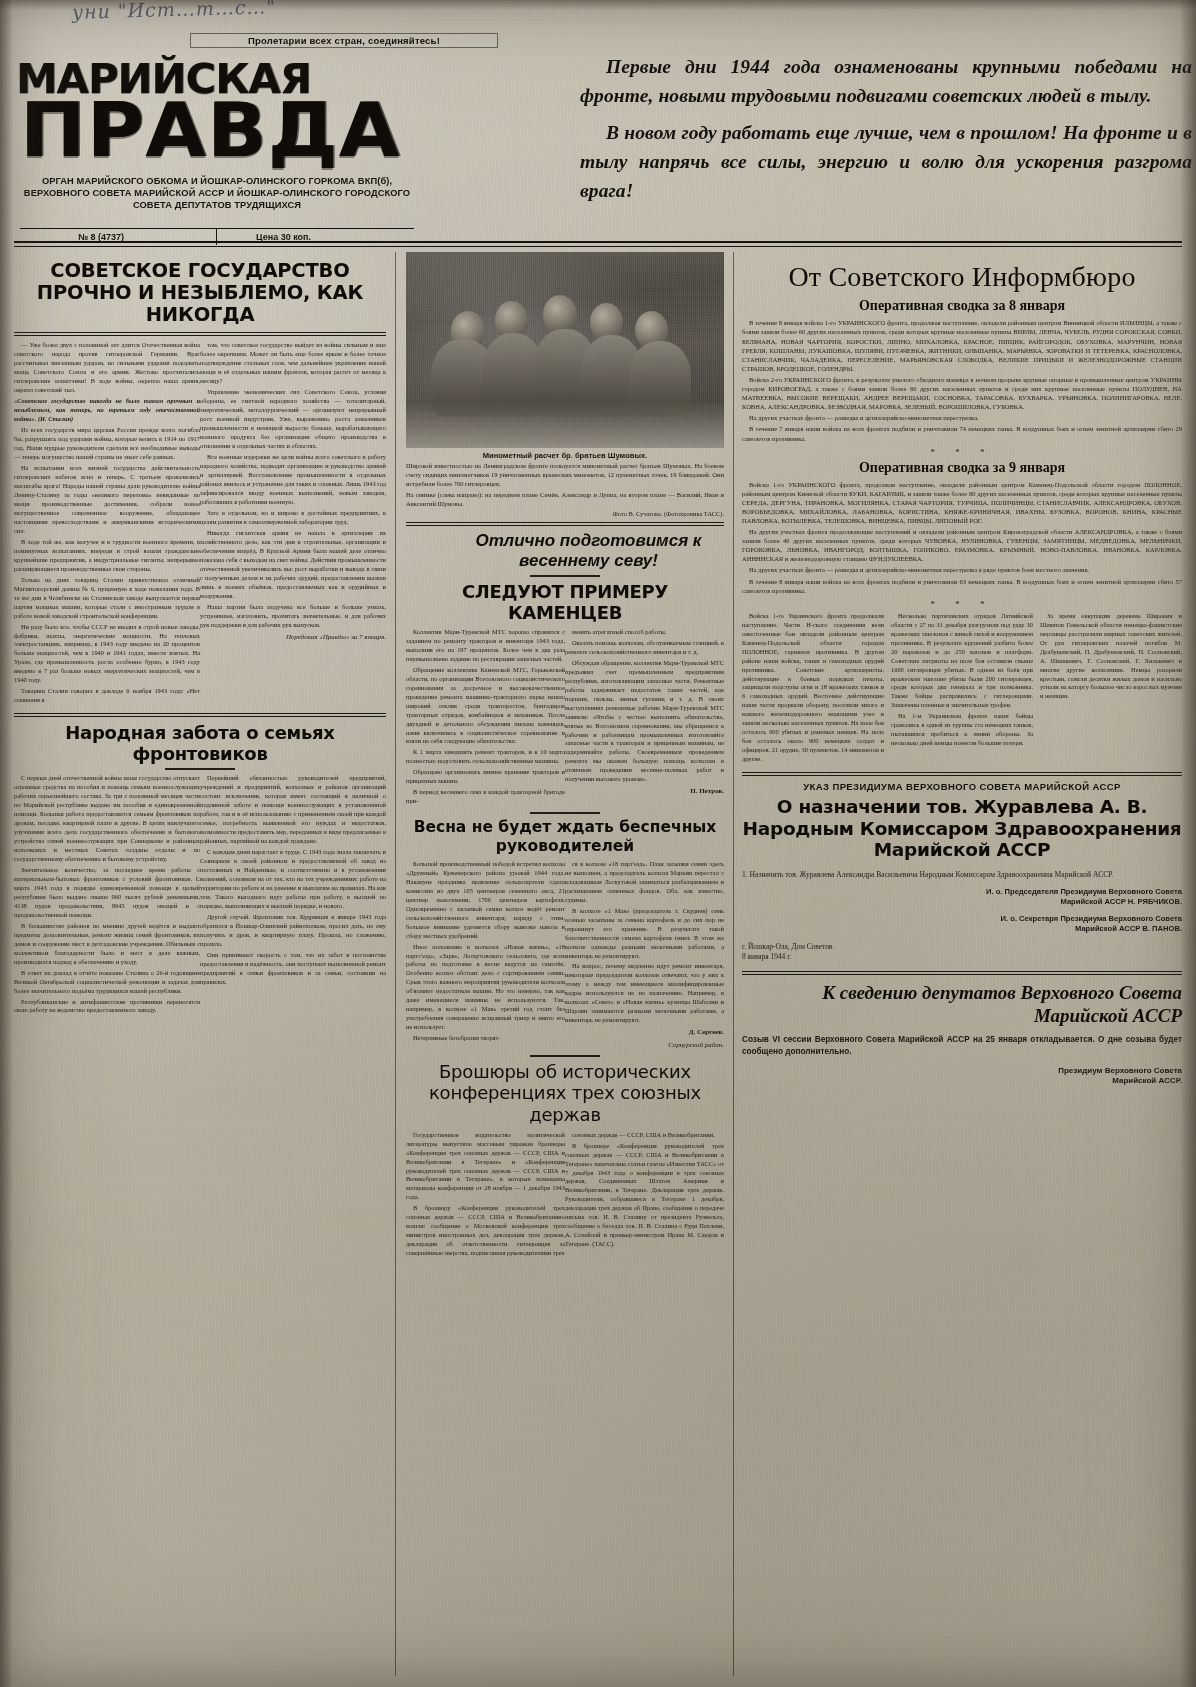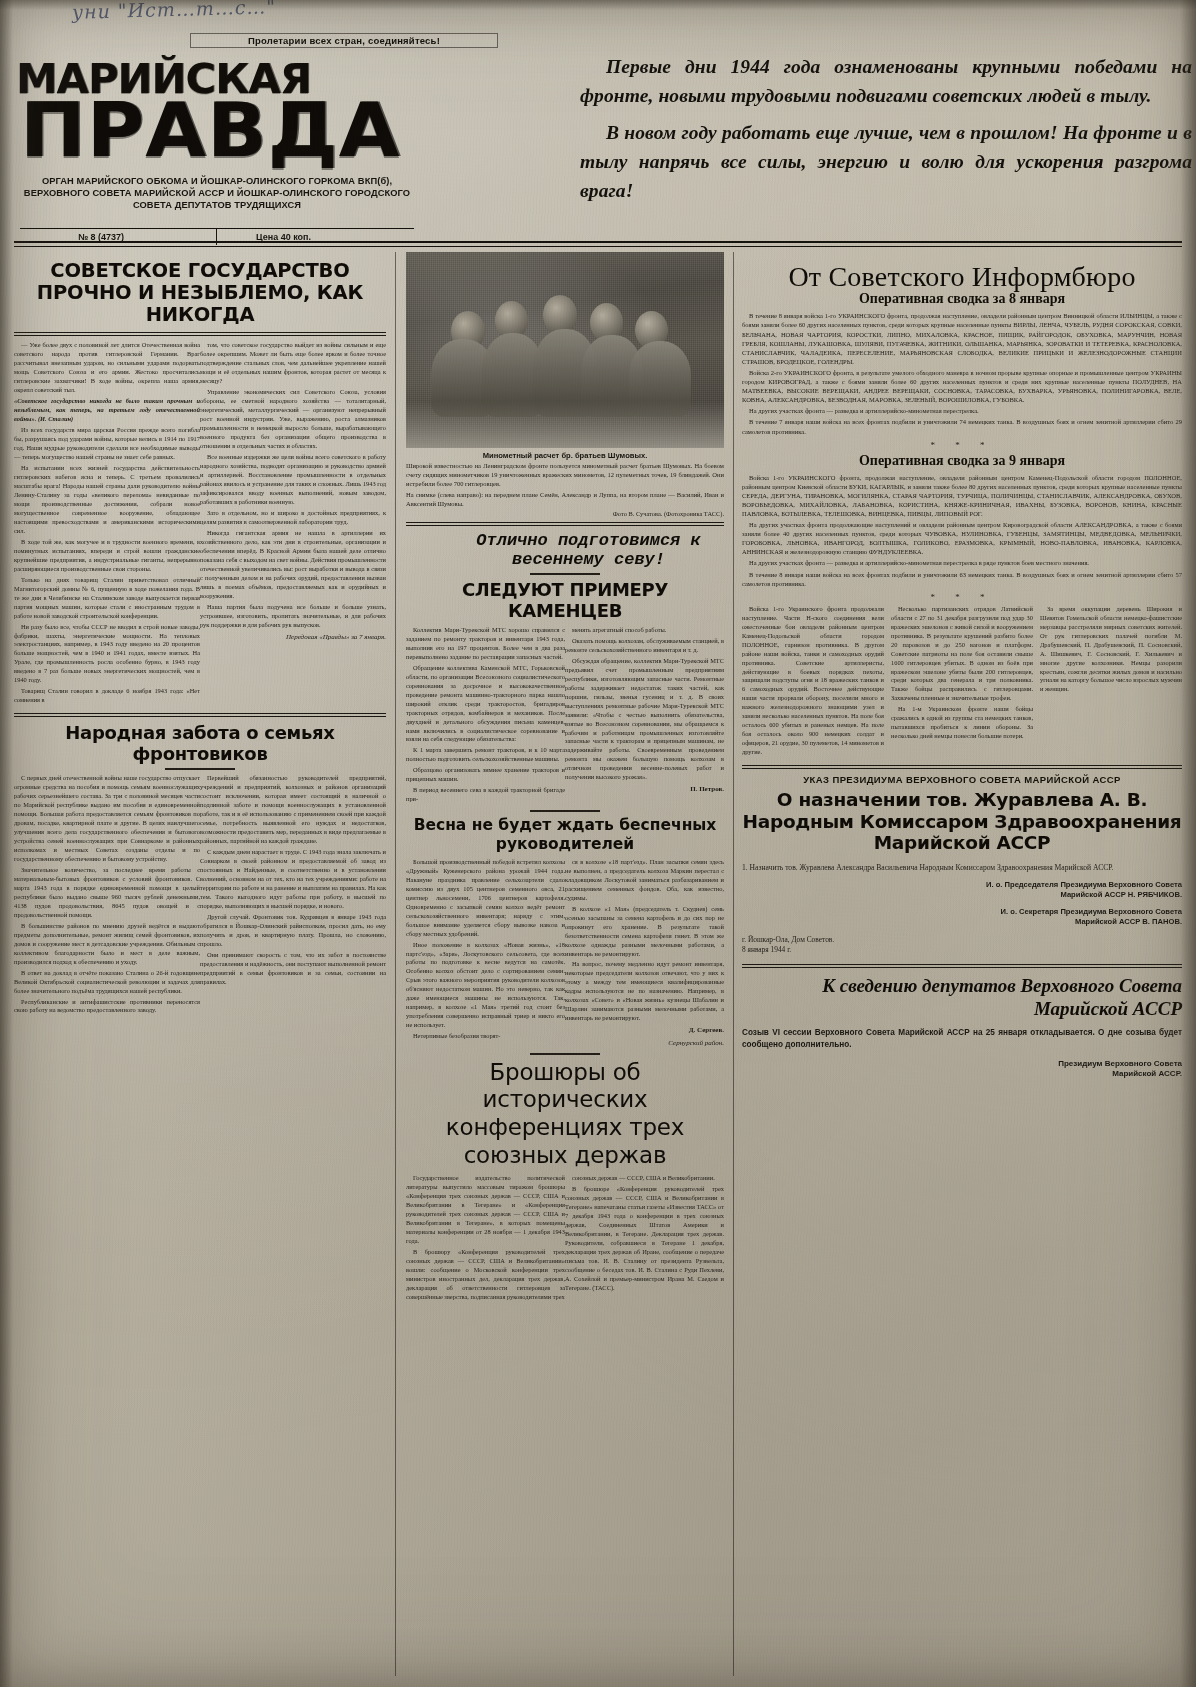--- a/index.html
+++ b/index.html
@@ -141,29 +141,29 @@
   }
   .h-info{
     font-family:"Liberation Serif",serif;font-size:28px;line-height:1.05;
     text-align:center;color:#100d09;letter-spacing:.2px;
   }
   .h-sub{
     font-family:"Liberation Serif",serif;font-weight:bold;font-size:14px;
     text-align:center;color:#131009;
   }
   .h-ital{
-    font-family:Liberation Mono, monospace;font-style:italic;font-weight:bold;
+    font-family:Liberation Sans, sans-serif;font-style:italic;font-weight:bold;
     font-size:17px;text-align:center;color:#110e0a;margin-left:47px;
   }
   .h-mid{
     font-family:"DejaVu Sans",sans-serif;font-weight:bold;font-size:18px;
     text-align:center;color:#100d09;letter-spacing:-.3px;
   }
   .h-brosh{
-    font-family:"DejaVu Sans",sans-serif;font-size:23px;line-height:1.2;
+    font-family:"DejaVu Sans",sans-serif;font-size:18px;line-height:1.2;
     text-align:center;color:#110e0a;letter-spacing:-.2px;
   }
   .h-vesna{
     font-family:"DejaVu Sans",sans-serif;font-weight:bold;font-size:15.5px;
     line-height:1.18;text-align:center;color:#110e0a;
   }
   .sig{font-family:"Liberation Serif",serif;font-size:7px;font-weight:bold;
     text-align:right;margin-top:3px;color:#201d17;}
   .sig.it{font-style:italic;font-weight:normal;}
   .stars{text-align:center;font-size:9px;letter-spacing:9px;color:#241f18;margin:4px 0 3px;}
@@ -242,21 +242,21 @@
     <div class="logo-wrap">
       <div class="logo1">МАРИЙСКАЯ</div>
       <div class="logo2">ПРАВДА</div>
     </div>
 
     <div class="subtitle">ОРГАН МАРИЙСКОГО ОБКОМА И ЙОШКАР-ОЛИНСКОГО ГОРКОМА ВКП(б), ВЕРХОВНОГО СОВЕТА МАРИЙСКОЙ АССР И ЙОШКАР-ОЛИНСКОГО ГОРОДСКОГО СОВЕТА ДЕПУТАТОВ ТРУДЯЩИХСЯ</div>
 
     <div class="issueline">
       <span class="no">№ 8 (4737)</span>
       <span class="vr"></span>
-      <span class="price">Цена 40 коп.</span>
+      <span class="price">Цена 30 коп.</span>
     </div>
 
 
     <div class="slogan">
       <p>Первые дни 1944 года ознаменованы крупными победами на фронте, новыми трудовыми подвигами советских людей в тылу.</p>
       <p>В новом году работать еще лучше, чем в прошлом! На фронте и в тылу напрячь все силы, энергию и волю для ускорения разгрома врага!</p>
     </div>
   </div>
 
   <div class="rule-main"></div>
@@ -383,21 +383,21 @@
         </div>
         <div class="reg">
           <p>союзных держав — СССР, США и Великобритании.</p>
           <p>В брошюре «Конференция руководителей трех союзных держав — СССР, США и Великобритании в Тегеране» напечатаны статьи газеты «Известия ТАСС» от 7 декабря 1943 года о конференции в трех союзных держав, Соединенных Штатов Америки и Великобритании, в Тегеране. Декларация трех держав. Руководители, собравшиеся в Тегеране 1 декабря, декларация трех держав об Иране, сообщение о передаче письма тов. И. В. Сталину от президента Рузвельта, сообщение о беседах тов. И. В. Сталина с Руди Пехлеви, А. Сохейлой и премьер-министром Ирана М. Саедом и Тегеране. (ТАСС).</p>
         </div>
       </div>
     </div>
 
     <div style="position:absolute;left:728px;top:0;width:440px;">
       <div class="h-info" style="margin-top:10px;">От Советского Информбюро</div>
-      <div class="h-sub" style="">Оперативная сводка за 8 января</div>
+      <div class="h-sub" style="margin-top:7px;">Оперативная сводка за 8 января</div>
 
       <div class="reg" style="margin-top:4px;font-size:6.5px;">
         <p>В течение 8 января войска 1-го УКРАИНСКОГО фронта, продолжая наступление, овладели районным центром Винницкой области ИЛЬИНЦЫ, а также с боями заняли более 60 других населенных пунктов, среди которых крупные населенные пункты ВИРЛЫ, ЛЕНЧА, ЧУБЕЛЬ, РУДНЯ СОРОКСКАЯ, СОВКИ, БЕЛЬЧАНА, НОВАЯ ЧАРТОРИЯ, КОРОСТКИ, ЛИПНО, МИХАЛОВКА, КРАСНОЕ, ПИЩИК, РАЙГОРОДОК, ОБУХОВКА, МАРУНЧИН, НОВАЯ ГРЕБЛЯ, КОШЛАНЫ, ЛУКАШОВКА, ШУЛЯВИ, ПУГАЧЕВКА, ЖИТНИКИ, ОЛЬШАНКА, МАРЬЯНКА, ЗОРОВАТКИ И ТЕТЕРЕВКА, КРАСНОЛОВКА, СТАНИСЛАВЧИК, ЧАЛАДЕИКА, ПЕРЕСЕЛЕНИЕ, МАРЬЯНОВСКАЯ СЛОБОДКА, ВЕЛИКИЕ ПРИЦЬКИ И ЖЕЛЕЗНОДОРОЖНЫЕ СТАНЦИИ СТРАШОВ, БРОДЕЦКОЕ, ГОЛЕНДРЫ.</p>
         <p>Войска 2-го УКРАИНСКОГО фронта, в результате умелого обходного маневра в ночном прорыве крупные опорные и промышленные центром УКРАИНЫ городом КИРОВОГРАД, а также с боями заняли более 60 других населенных пунктов и среди них крупные населенные пункты ПОЛУДНЕВ, НА МАТВЕЕВКА, ВЫСОКИЕ ВЕРЕЩАКИ, АНДРЕЕ ВЕРЕЩАКИ, СОСНОВКА, ТАРАСОВКА, БУХВАРКА, УРЬЯНОВКА, ПОЛИНИГАРОВКА, ВЕЛЕ, КОВНА, АЛЕКСАНДРОВКА, БЕЗВОДНАЯ, МАРОВКА, ЗЕЛЕНЫЙ, ВОРОШИЛОВКА, ГУБОВКА.</p>
         <p>На других участках фронта — разведка и артиллерийско-минометная перестрелка.</p>
         <p>В течение 7 января наши войска на всех фронтах подбили и уничтожили 74 немецких танка. В воздушных боях и огнем зенитной артиллерии сбито 29 самолетов противника.</p>
       </div>
 
       <div class="stars">* * *</div>
 

